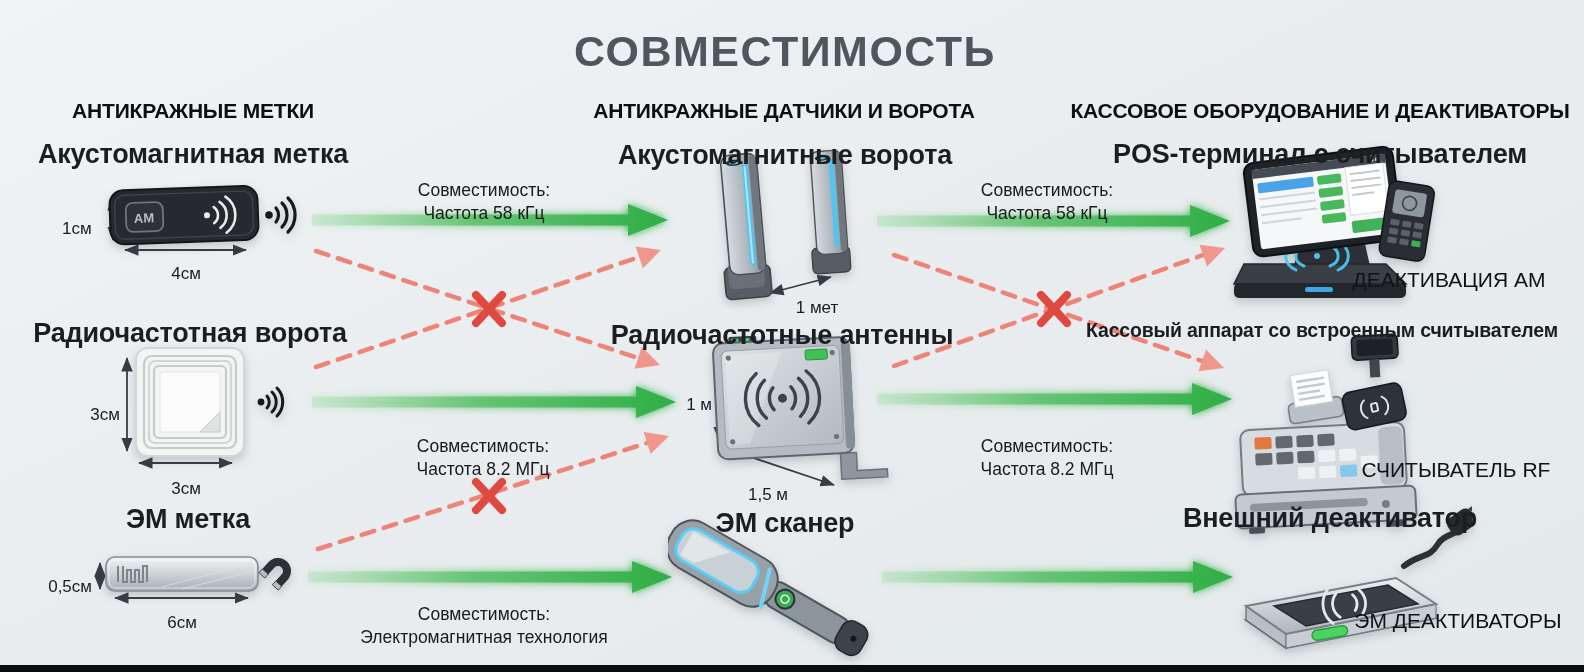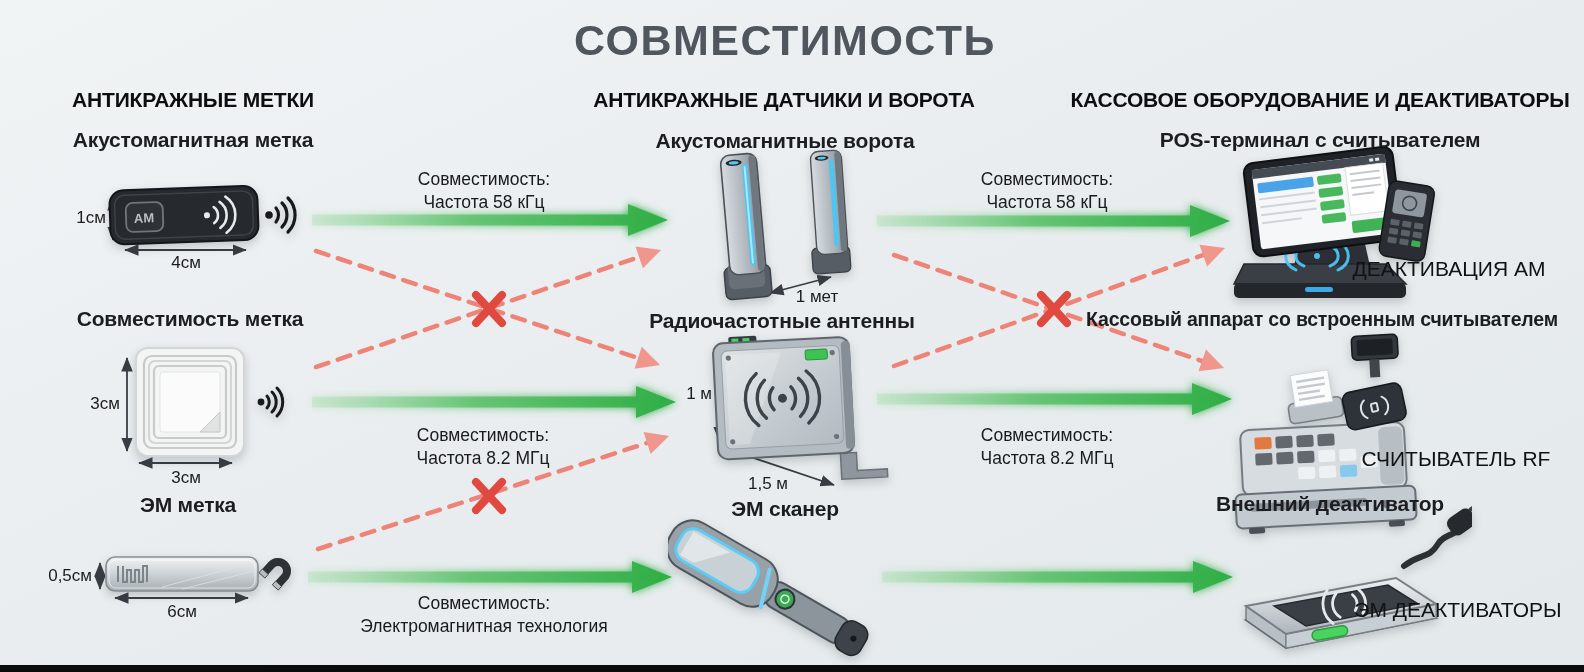--- a/index.html
+++ b/index.html
@@ -3,28 +3,28 @@
 <meta charset="utf-8">
 <style>
   html,body{margin:0;padding:0;background:#d9dde0;}
   .canvas{position:relative;width:1584px;height:672px;overflow:hidden;
     background:linear-gradient(155deg,#f1f4f5 0%,#e9edef 45%,#e4e9eb 100%);
     font-family:"Liberation Sans",sans-serif;color:#17191b;}
   .abs{position:absolute;}
   .ctr{transform:translateX(-50%);text-align:center;}
   .page-title{font-size:43px;font-weight:800;letter-spacing:1.5px;color:#4f565d;white-space:nowrap;}
   .col-header{font-size:21px;font-weight:700;color:#0d0e10;letter-spacing:-.2px;white-space:nowrap;}
-  .item-title{font-size:21px;font-weight:700;color:#1b1d20;letter-spacing:-.2px;white-space:nowrap;}
+  .item-title{font-size:27px;font-weight:700;color:#1b1d20;letter-spacing:-.2px;white-space:nowrap;}
   .item-title.long{font-size:19.5px;}
   .arrow-label{font-size:17.5px;line-height:1.32;color:#191b1d;white-space:nowrap;font-weight:400;text-align:center;}
   .dim-label{font-size:17px;color:#1a1c1e;white-space:nowrap;font-weight:400;}
   .caption{font-size:21px;font-weight:400;color:#101214;white-space:nowrap;}
   .overlay{position:absolute;left:0;top:0;z-index:1;}
   .device{position:absolute;z-index:2;}
-  .txt{z-index:3;}
+  .txt{z-index:3;margin-top:11px;}
   .bottom-bar{position:absolute;left:0;bottom:0;width:100%;height:7px;background:#0b0c0d;z-index:4;}
   .shadowed{filter:drop-shadow(0 4px 5px rgba(40,50,60,.22));}
 </style>
 </head>
 <body>
 
 <div class="canvas">
 
   <svg class="overlay" width="1584" height="672" viewBox="0 0 1584 672">
     <defs>
@@ -120,21 +120,21 @@
   <div class="abs ctr txt page-title" style="left:785px;top:16px;">СОВМЕСТИМОСТЬ</div>
 
   <div class="abs ctr txt col-header" style="left:193px;top:88px;">АНТИКРАЖНЫЕ МЕТКИ</div>
   <div class="abs ctr txt col-header" style="left:1320px;top:88px;">КАССОВОЕ ОБОРУДОВАНИЕ И ДЕАКТИВАТОРЫ</div>
   <div class="abs ctr txt col-header" style="left:784px;top:88px;">АНТИКРАЖНЫЕ ДАТЧИКИ И ВОРОТА</div>
 
   <div class="abs ctr txt item-title" style="left:193px;top:128px;">Акустомагнитная метка</div>
   <div class="abs ctr txt item-title" style="left:785px;top:129px;">Акустомагнитные ворота</div>
   <div class="abs ctr txt item-title" style="left:1320px;top:128px;">POS-терминал с считывателем</div>
 
-  <div class="abs ctr txt item-title" style="left:190px;top:307px;">Совместимость метка</div>
+  <div class="abs ctr txt item-title" style="left:190px;top:307px;">Радиочастотная ворота</div>
   <div class="abs ctr txt item-title long" style="left:1322px;top:308px;">Кассовый аппарат со встроенным считывателем</div>
   <div class="abs ctr txt item-title" style="left:782px;top:309px;">Радиочастотные антенны</div>
 
   <div class="abs ctr txt item-title" style="left:188px;top:493px;">ЭМ метка</div>
   <div class="abs ctr txt item-title" style="left:785px;top:497px;">ЭМ сканер</div>
   <div class="abs ctr txt item-title" style="left:1330px;top:492px;">Внешний деактиватор</div>
 
   <div class="abs ctr txt arrow-label" style="left:484px;top:168px;">
     <div>Совместимость:</div>
     <div>Частота 58 кГц</div>
@@ -149,21 +149,21 @@
   </div>
   <div class="abs ctr txt arrow-label" style="left:1047px;top:424px;">
     <div>Совместимость:</div>
     <div>Частота 8.2 МГц</div>
   </div>
   <div class="abs ctr txt arrow-label" style="left:484px;top:592px;">
     <div>Совместимость:</div>
     <div>Электромагнитная технология</div>
   </div>
 
-  <div class="abs txt dim-label" style="left:62px;top:208px;width:44px;text-align:right;">1см</div>
+  <div class="abs txt dim-label" style="left:62px;top:208px;width:44px;">1см</div>
   <div class="abs ctr txt dim-label" style="left:186px;top:253px;">4см</div>
   <div class="abs txt dim-label" style="left:78px;top:394px;width:42px;text-align:right;">3см</div>
   <div class="abs ctr txt dim-label" style="left:186px;top:468px;">3см</div>
   <div class="abs txt dim-label" style="left:42px;top:566px;width:50px;text-align:right;">0,5см</div>
   <div class="abs ctr txt dim-label" style="left:182px;top:602px;">6см</div>
   <div class="abs ctr txt dim-label" style="left:817px;top:287px;">1 мет</div>
   <div class="abs txt dim-label" style="left:682px;top:384px;width:30px;text-align:right;">1 м</div>
   <div class="abs ctr txt dim-label" style="left:768px;top:474px;">1,5 м</div>
 
   <div class="abs ctr txt caption" style="left:1449px;top:257px;">ДЕАКТИВАЦИЯ АМ</div>

